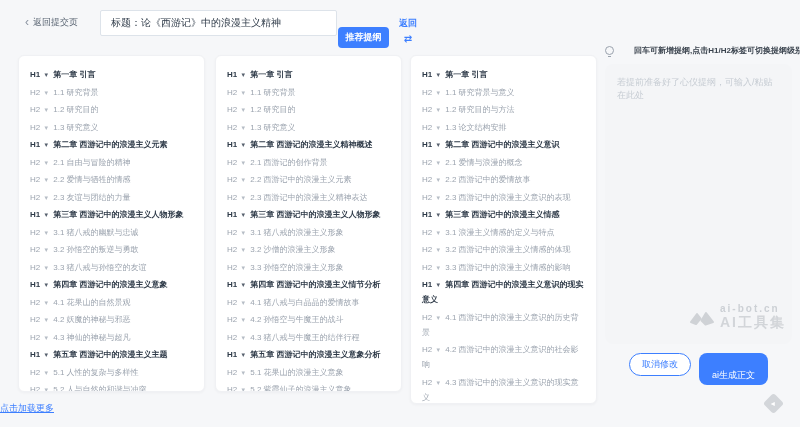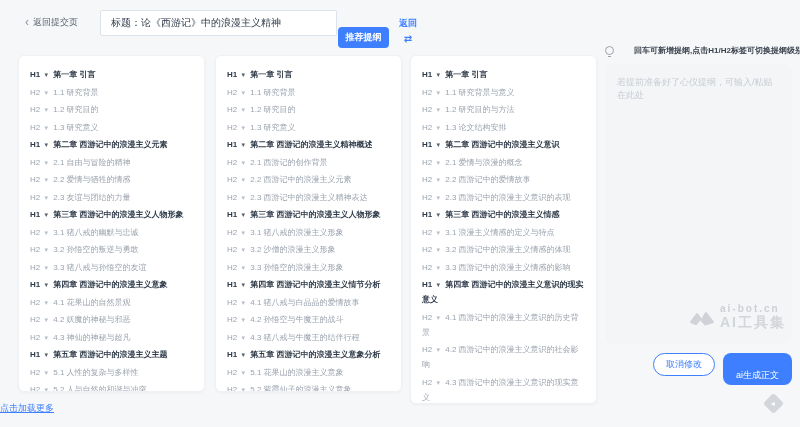--- a/index.html
+++ b/index.html
@@ -56,21 +56,21 @@
         background:#f4f5f7;border:none;border-radius:8px;box-sizing:border-box;
         padding:12px;font-size:9px;color:#5a6470;resize:none;outline:none;
         font-family:inherit;}
   .outline-box::placeholder{color:#c6ccd3;}
   .watermark{position:absolute;right:6px;top:258px;display:flex;align-items:center;
         gap:5px;pointer-events:none;}
   .wm-text{text-align:left;}
   .wm-domain{font-size:10px;letter-spacing:2px;color:#ccd0d5;font-weight:bold;}
   .wm-name{font-size:14px;font-weight:bold;color:#d2d5d9;letter-spacing:2px;}
   .panel-actions{position:absolute;left:0;top:308px;width:187px;display:flex;
-        justify-content:flex-end;gap:8px;}
+        justify-content:center;gap:8px;}
   .btn-cancel{height:23px;padding:0 12px;background:#fff;border:1px solid #3d7fff;
         border-radius:12px;color:#3d7fff;font-size:9px;cursor:pointer;font-family:inherit;}
   .btn-generate{height:23px;padding:16px 13px;background:#3d7fff;border:none;
         border-radius:8px;color:#fff;font-size:9px;cursor:pointer;font-family:inherit;}
 
   
   .float-widget{position:absolute;left:766px;top:396px;width:15px;height:15px;
         background:#d3d6da;border-radius:3px;transform:rotate(45deg);
         display:flex;align-items:center;justify-content:center;cursor:pointer;}
   .float-widget .fw-glyph{transform:rotate(-45deg);color:#fff;font-size:8px;line-height:8px;}

